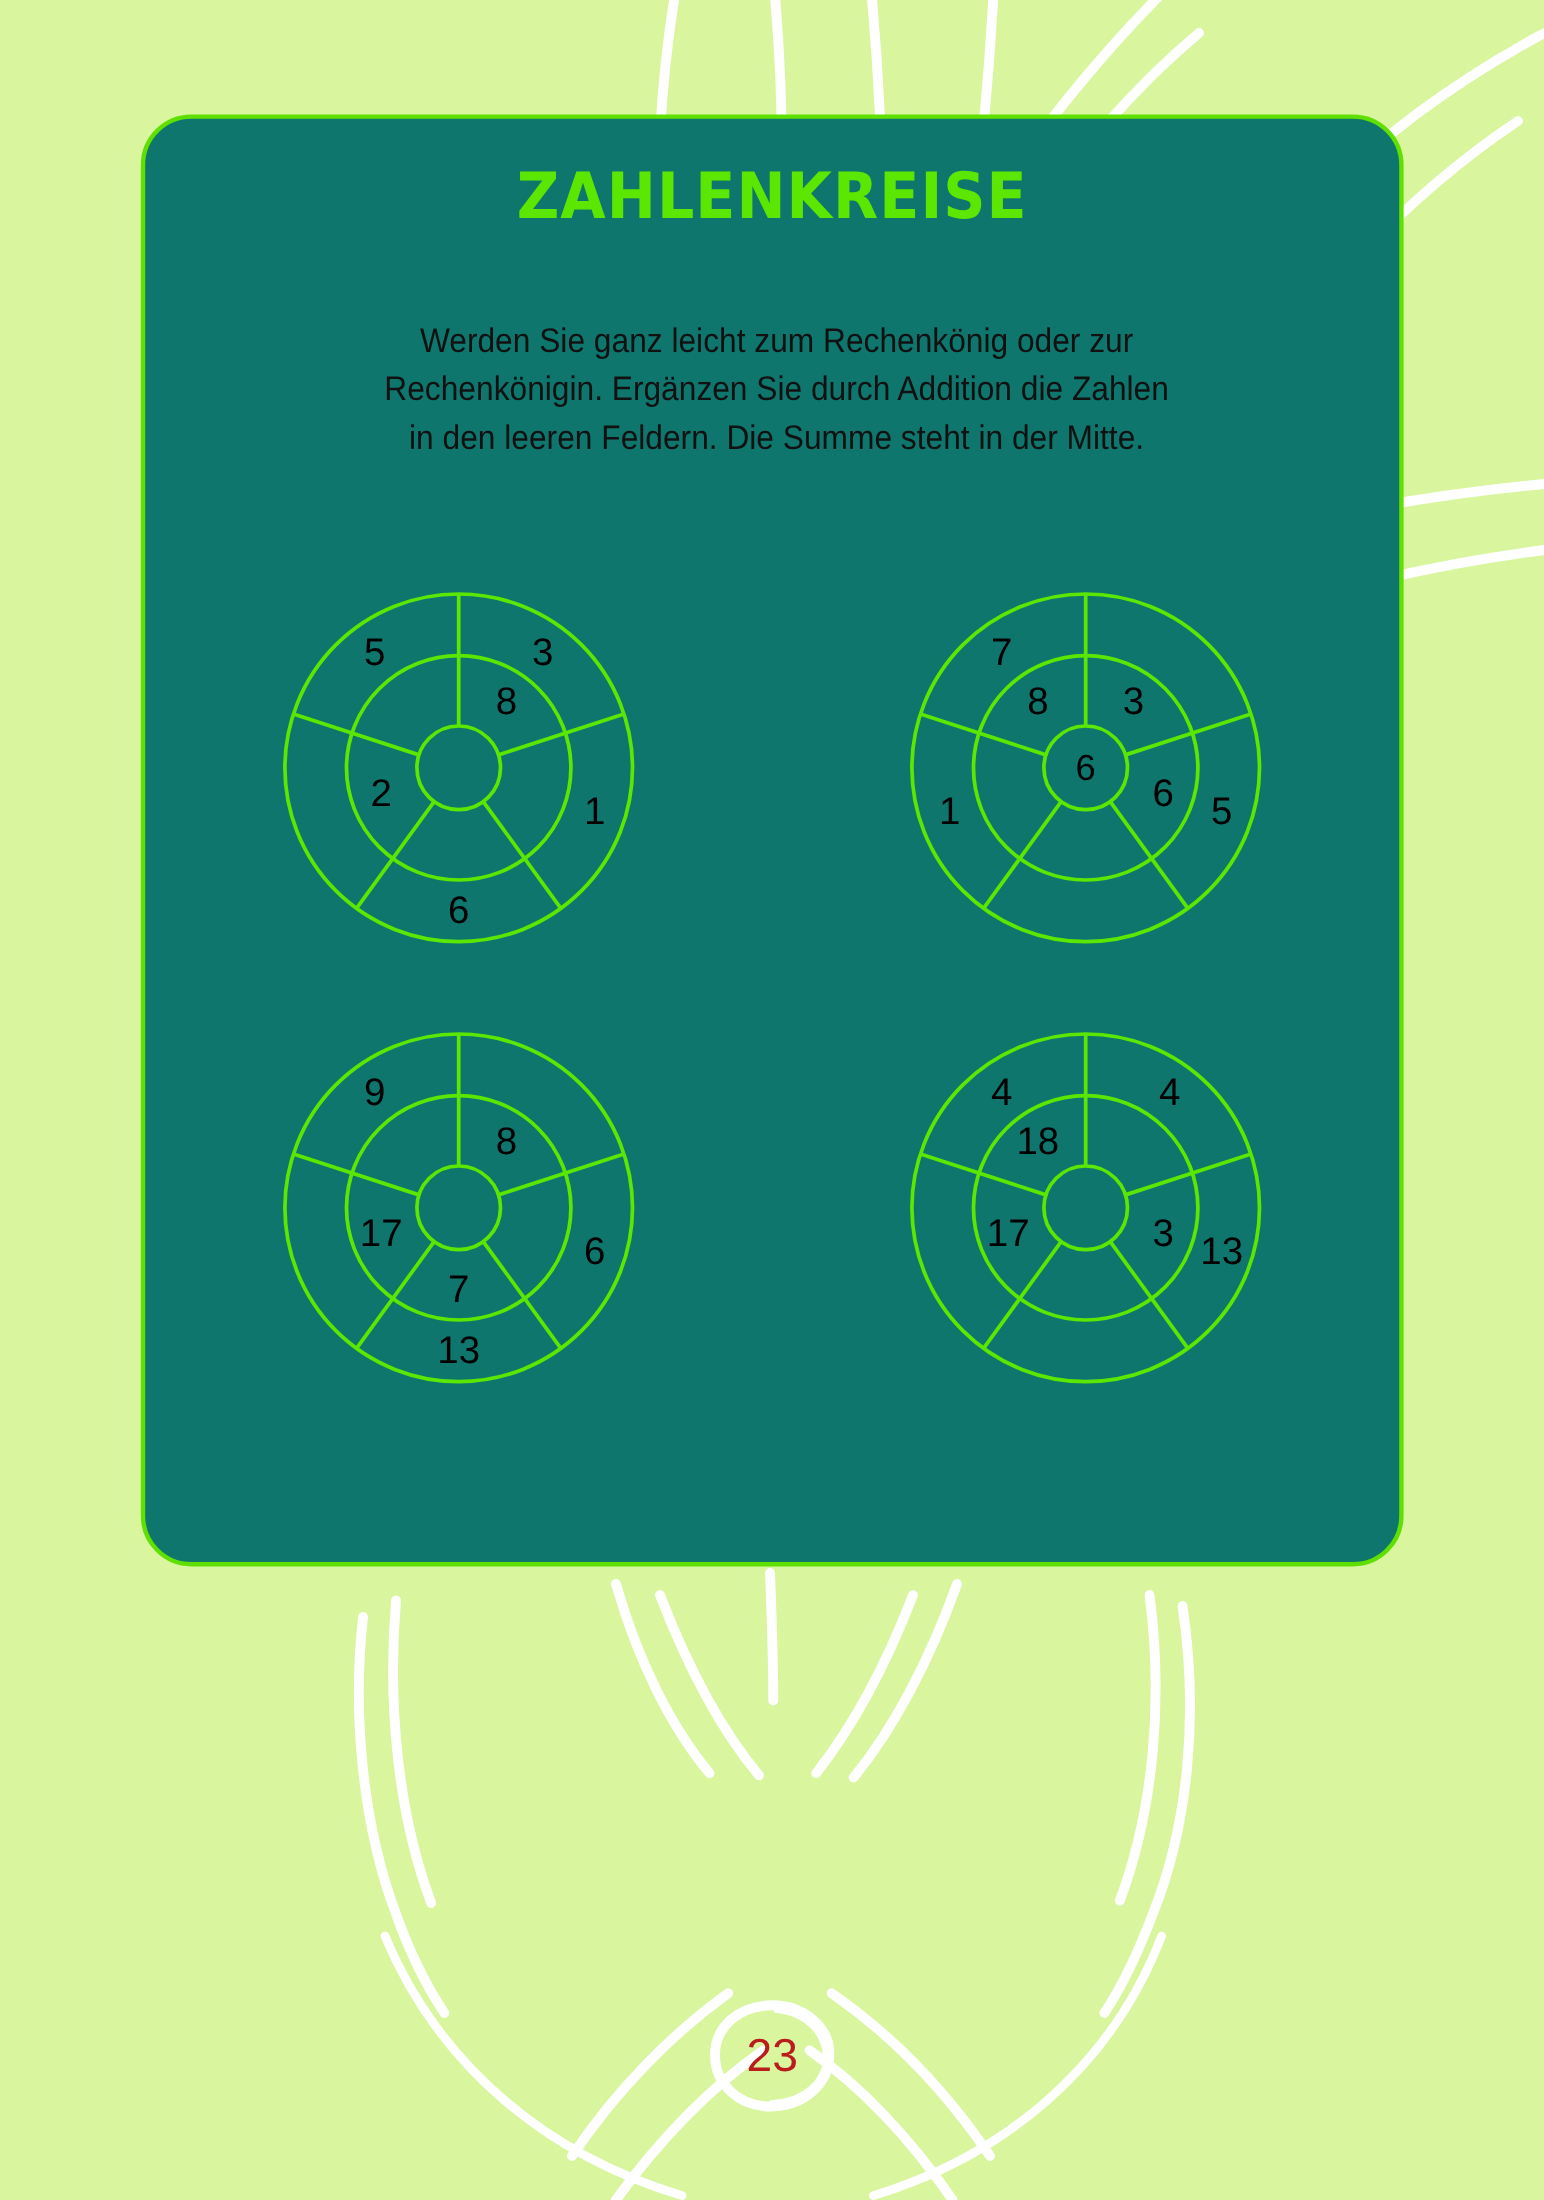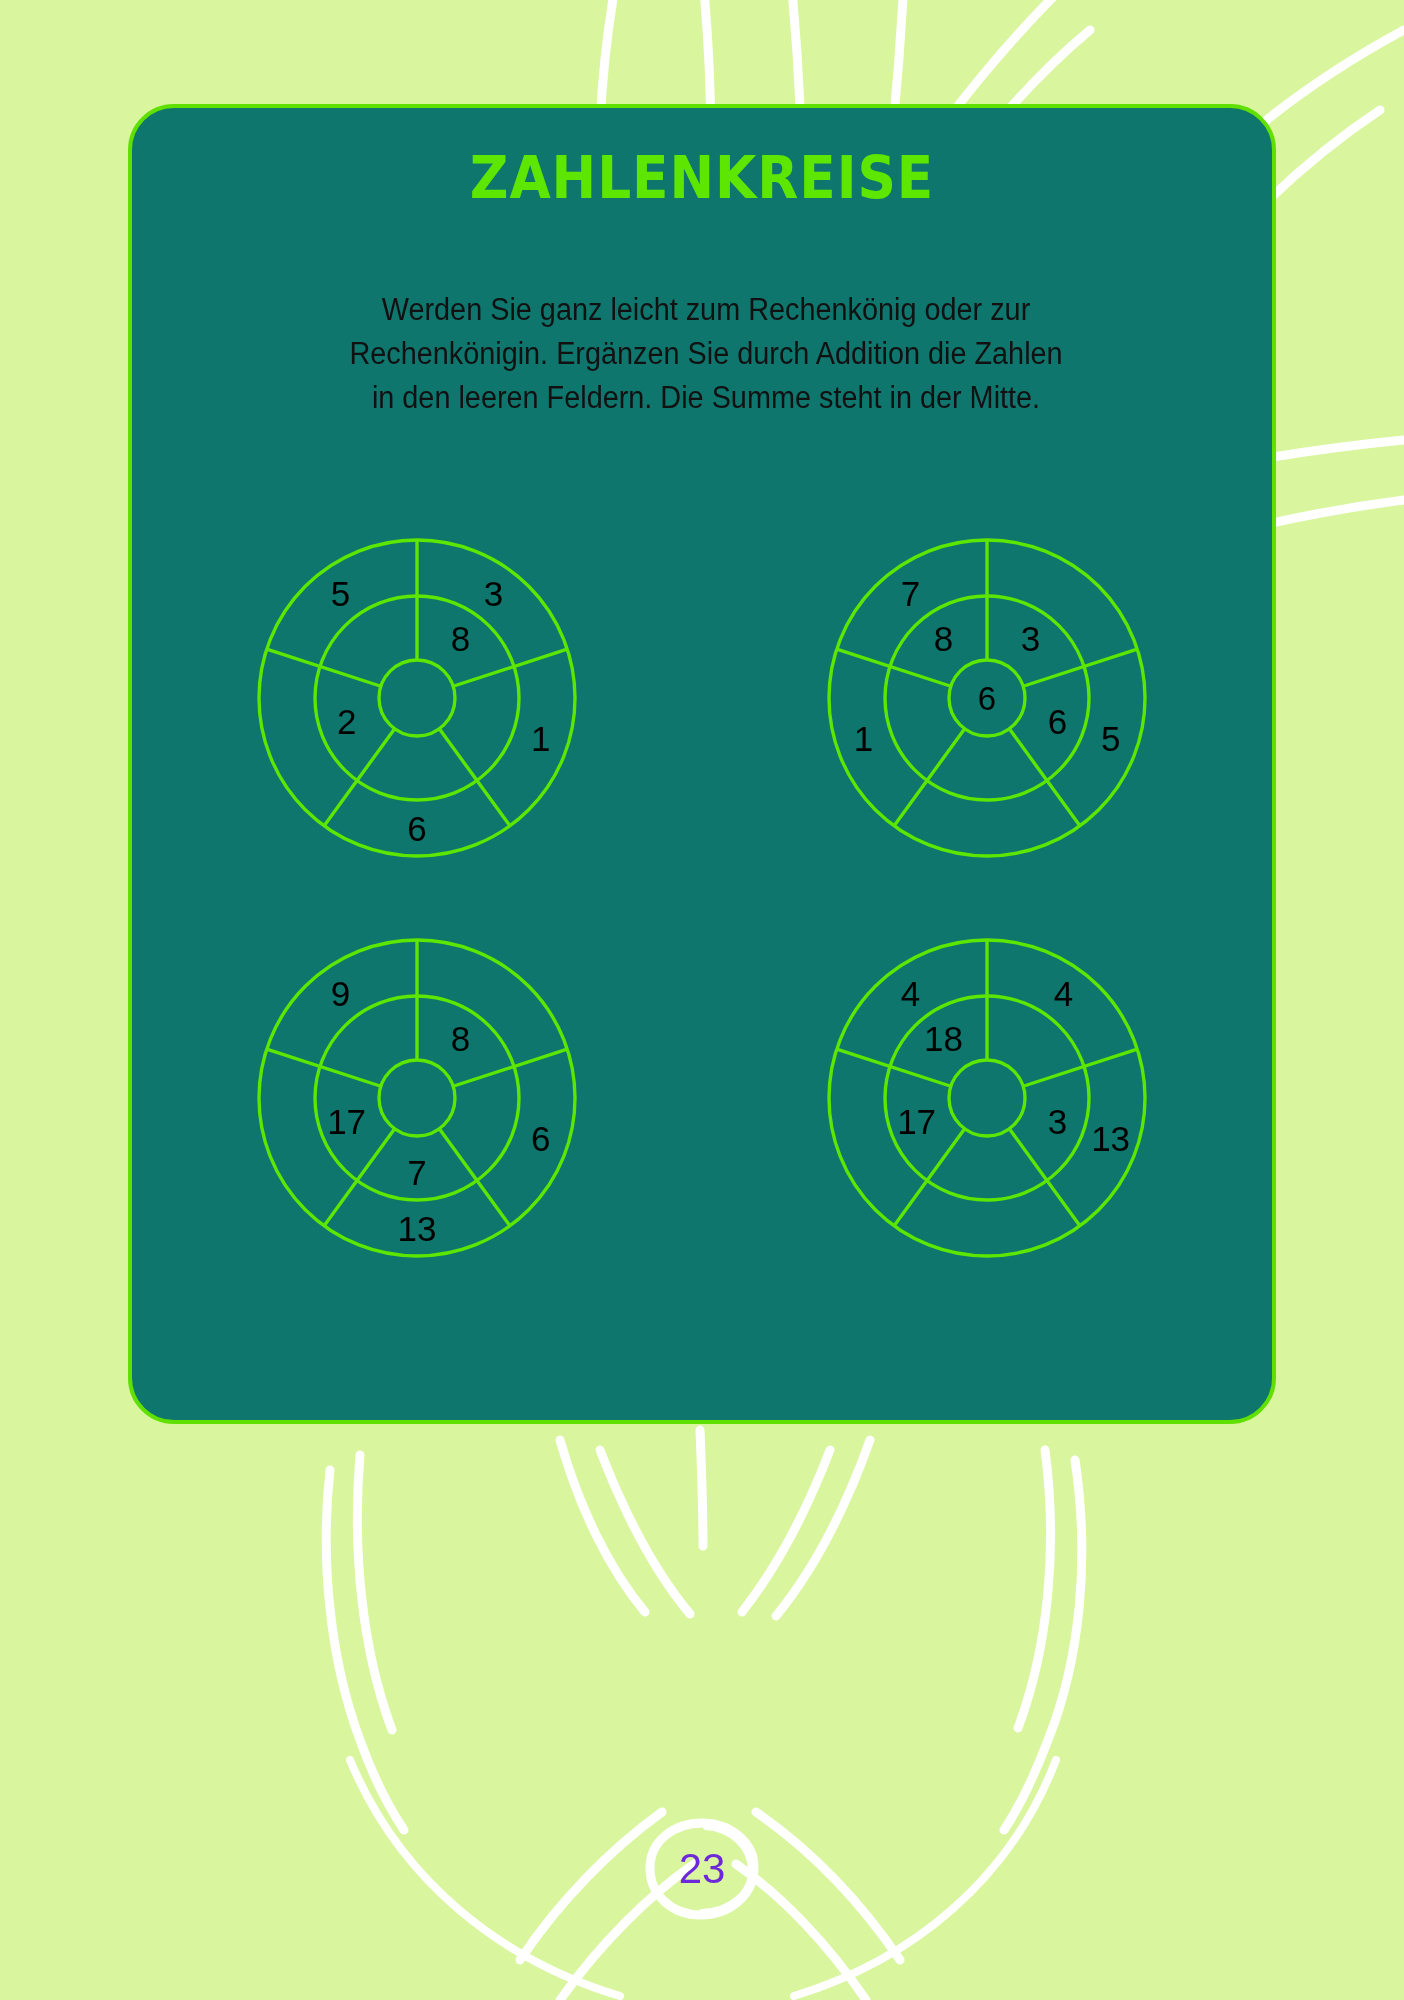--- a/index.html
+++ b/index.html
@@ -121,21 +121,21 @@
     align-items: center;
     justify-content: center;
   }
   #page-number {
     position: relative;
     width: 116px;
     height: 104px;
     display: flex;
     align-items: center;
     justify-content: center;
-    color: #6d28d9;
+    color: #b91c1c;
     font-family: "Liberation Sans", sans-serif;
     font-size: 42px;
   }
   #page-number svg {
     position: absolute;
     left: 0;
     top: 0;
   }
   #page-number span {
     position: relative;

